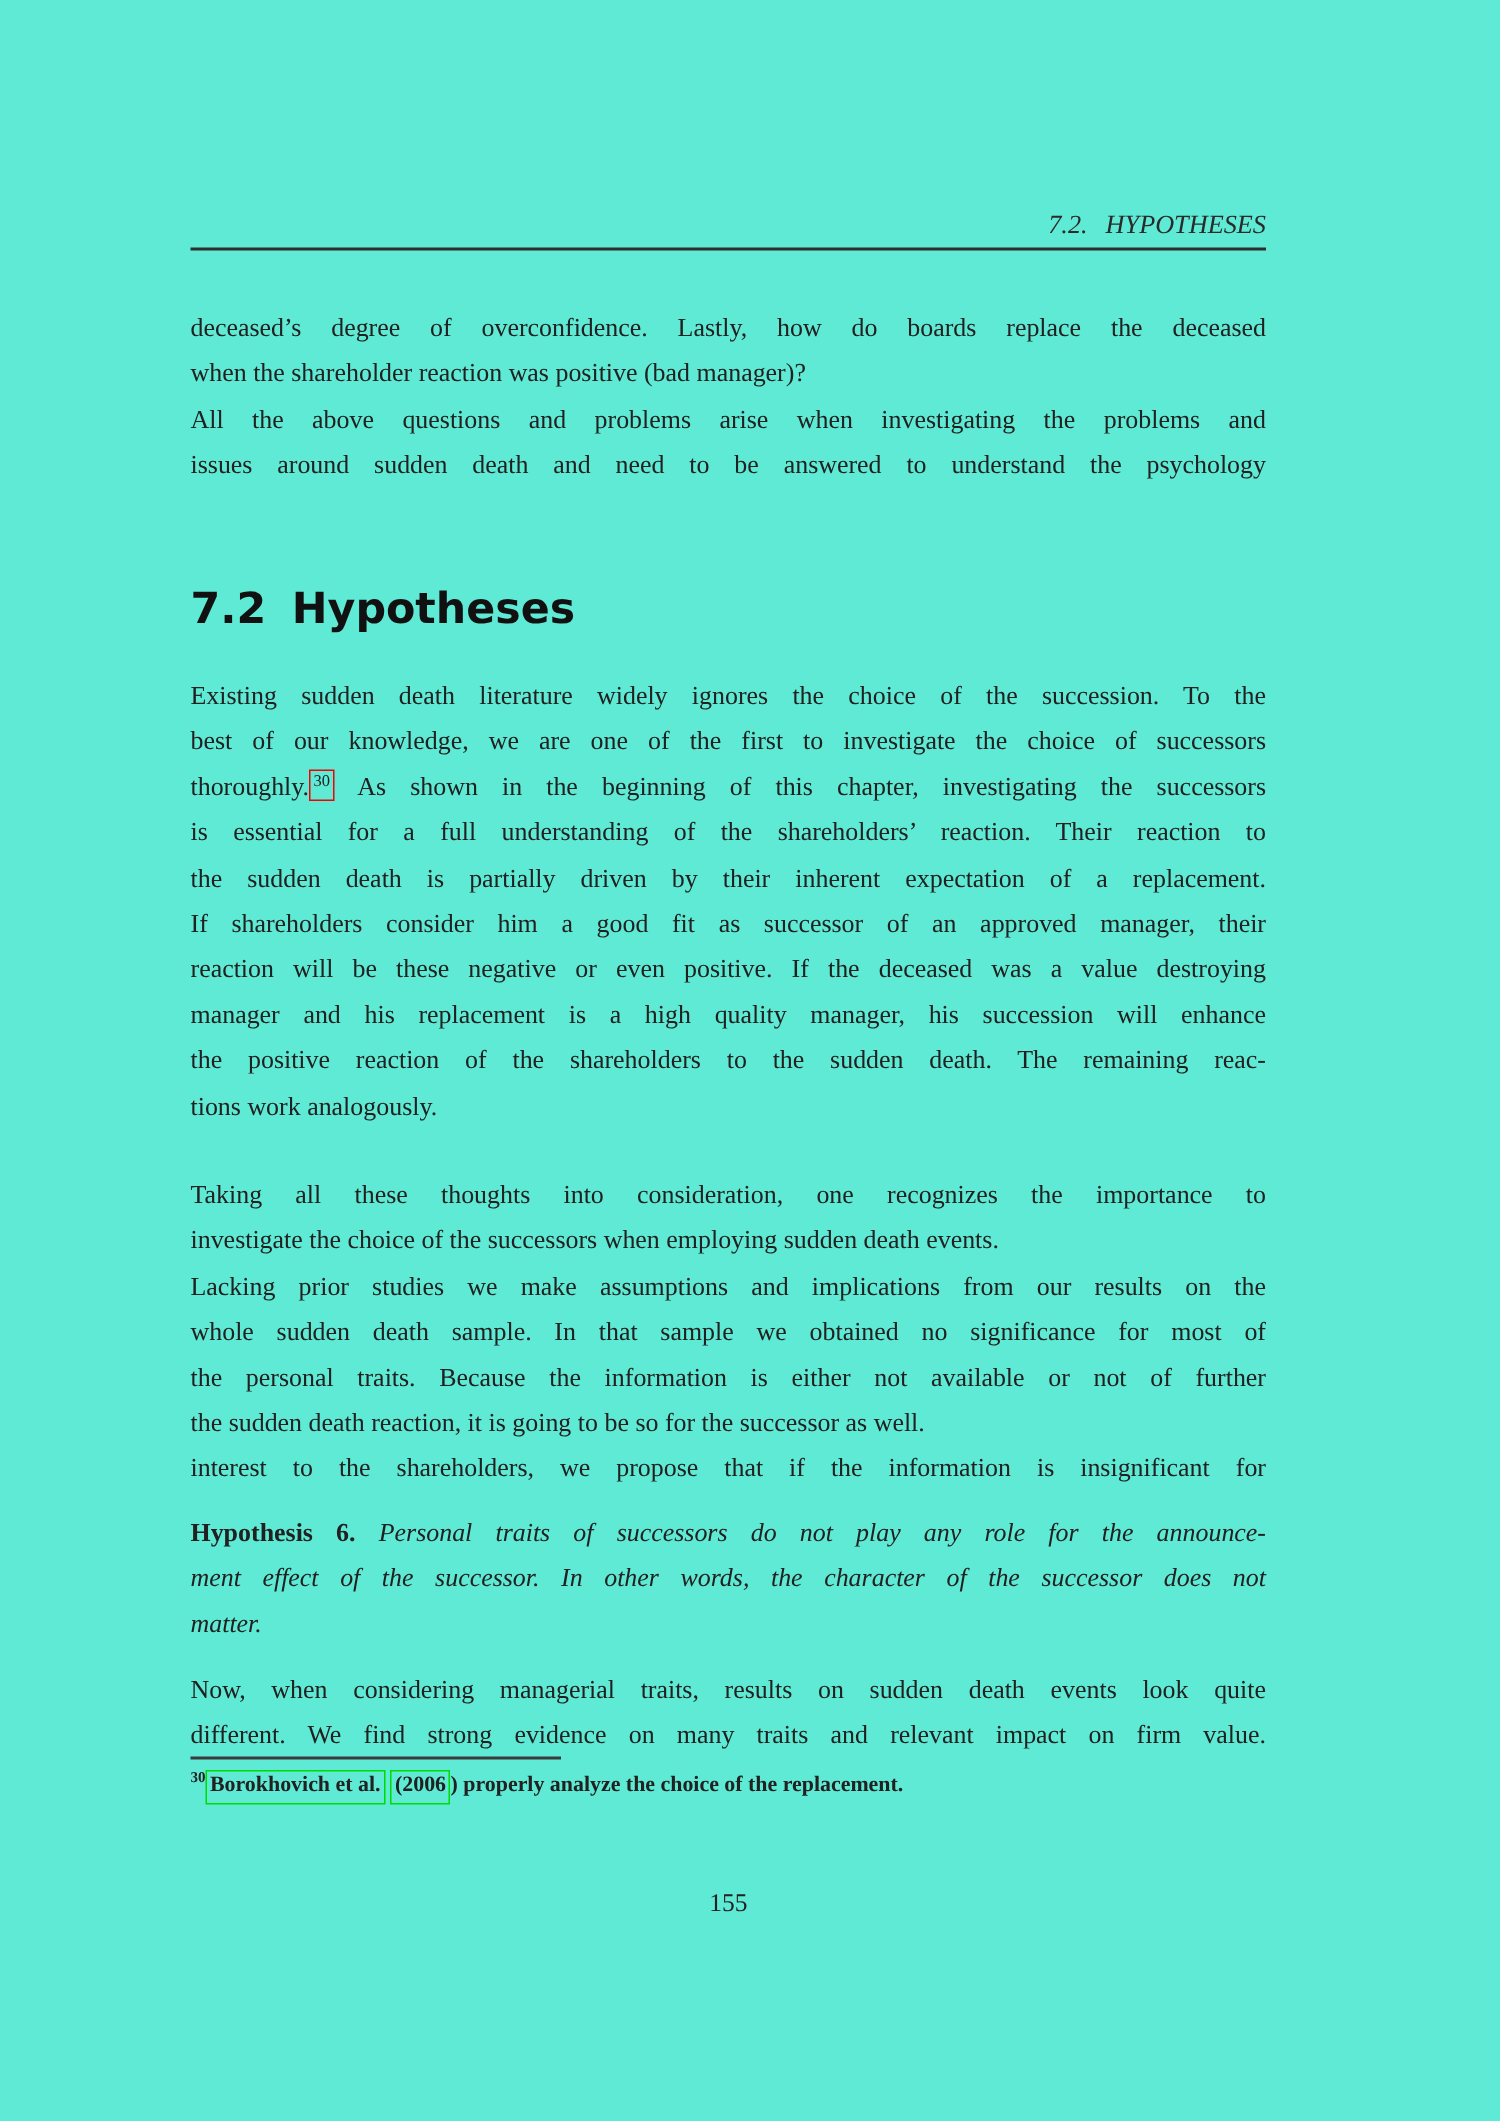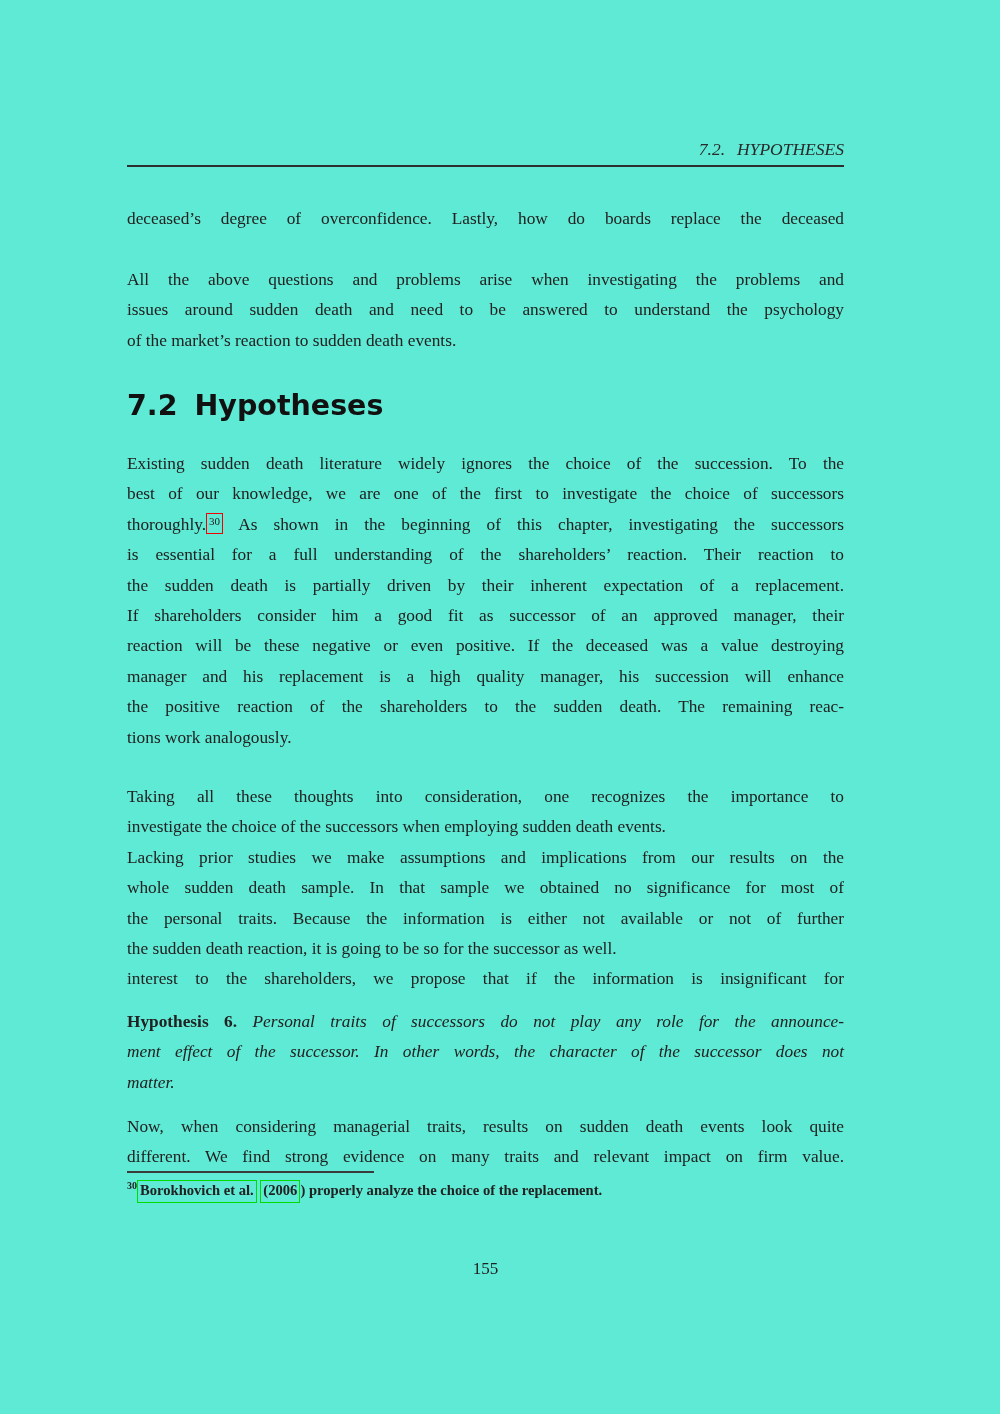--- a/index.html
+++ b/index.html
@@ -104,26 +104,26 @@
 
 <div class="page">
 
   <div class="abs running-header">
     <span class="sec-label">7.2.</span><span>HYPOTHESES</span>
   </div>
   <div class="abs header-rule"></div>
 
   <div class="abs para" style="top:204px">
     <div class="ln j">deceased’s degree of overconfidence. Lastly, how do boards replace the deceased</div>
+    <div class="ln">when the shareholder reaction was positive (bad manager)?</div>
   </div>
 
   <div class="abs para" style="top:264.8px">
     <div class="ln j">All the above questions and problems arise when investigating the problems and</div>
     <div class="ln j">issues around sudden death and need to be answered to understand the psychology</div>
-    <div class="ln">of the market’s reaction to sudden death events.</div>
   </div>
 
   <div class="abs section-heading">
     <span class="sec-num">7.2</span><span>Hypotheses</span>
   </div>
 
   <div class="abs para" style="top:449px">
     <div class="ln j">Existing sudden death literature widely ignores the choice of the succession. To the</div>
     <div class="ln j">best of our knowledge, we are one of the first to investigate the choice of successors</div>
     <div class="ln j"><span>thoroughly.</span><span class="fnmark">30</span>

